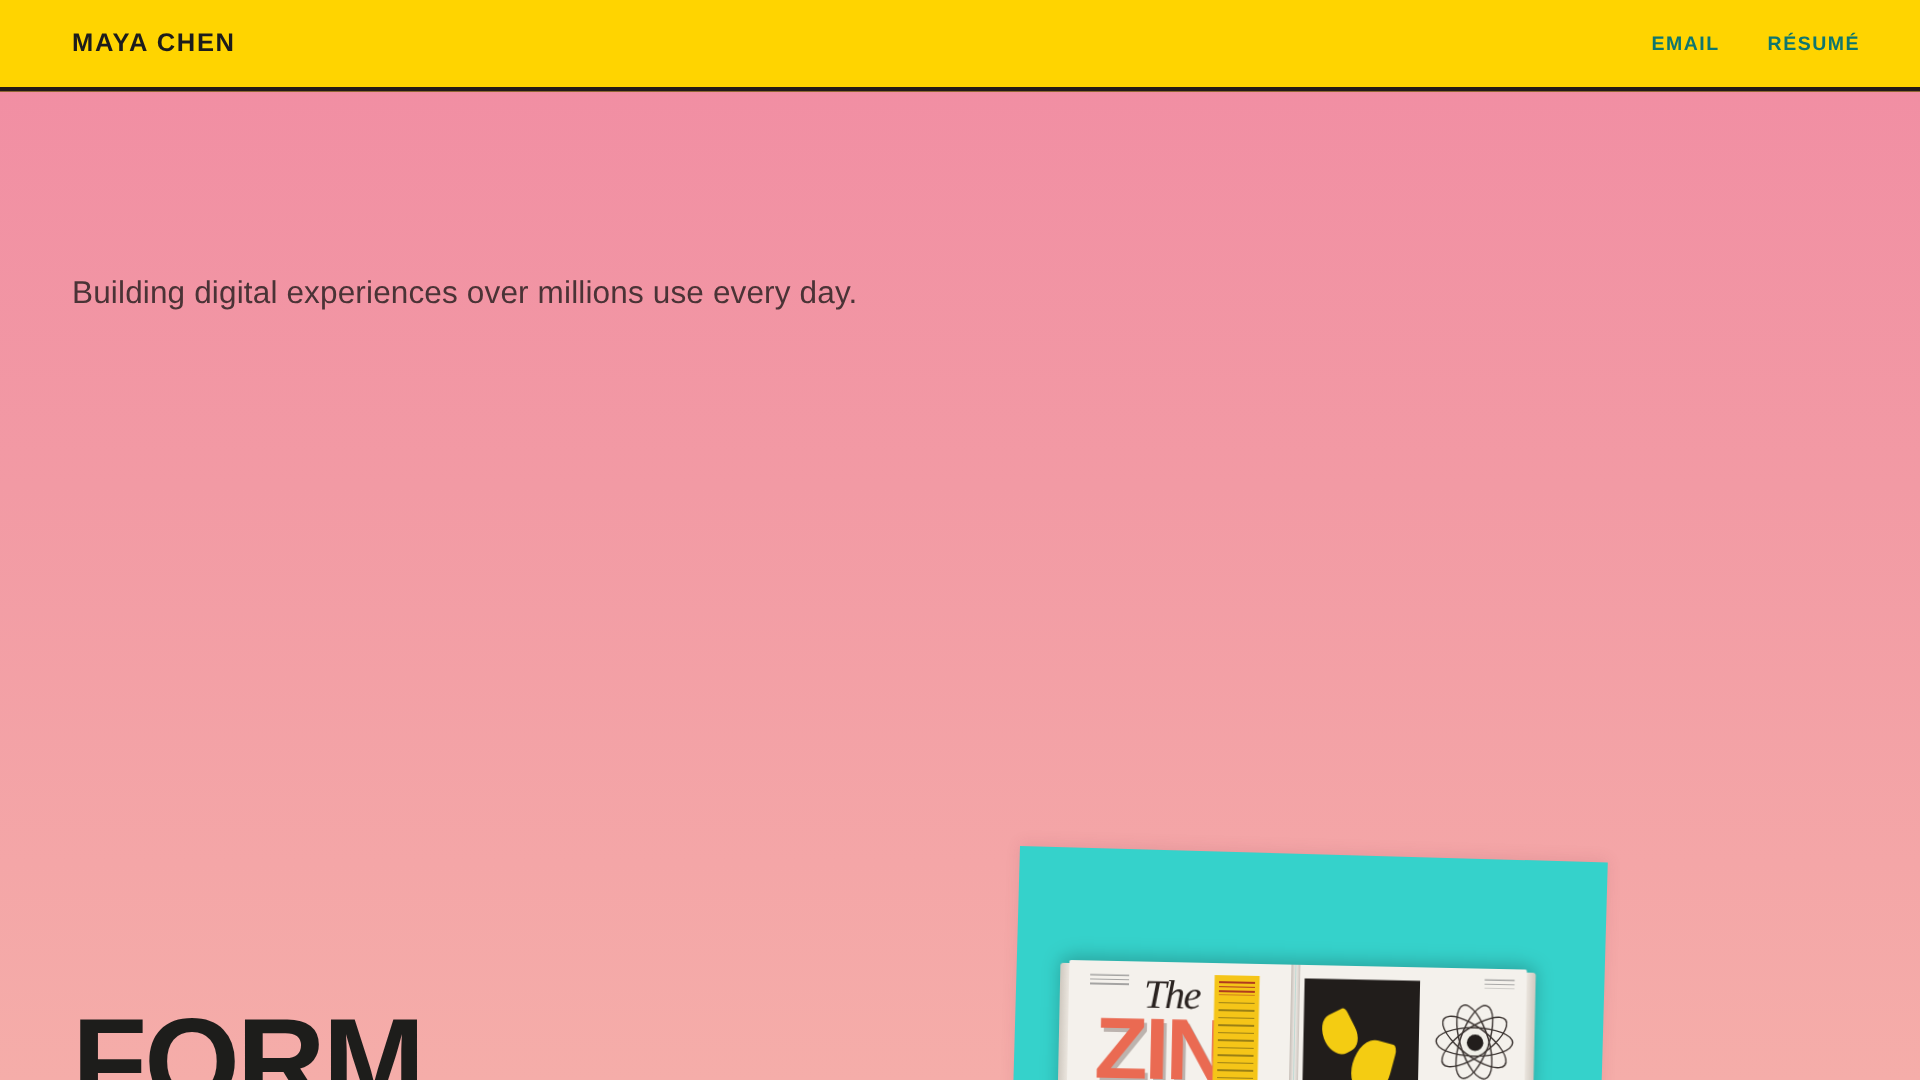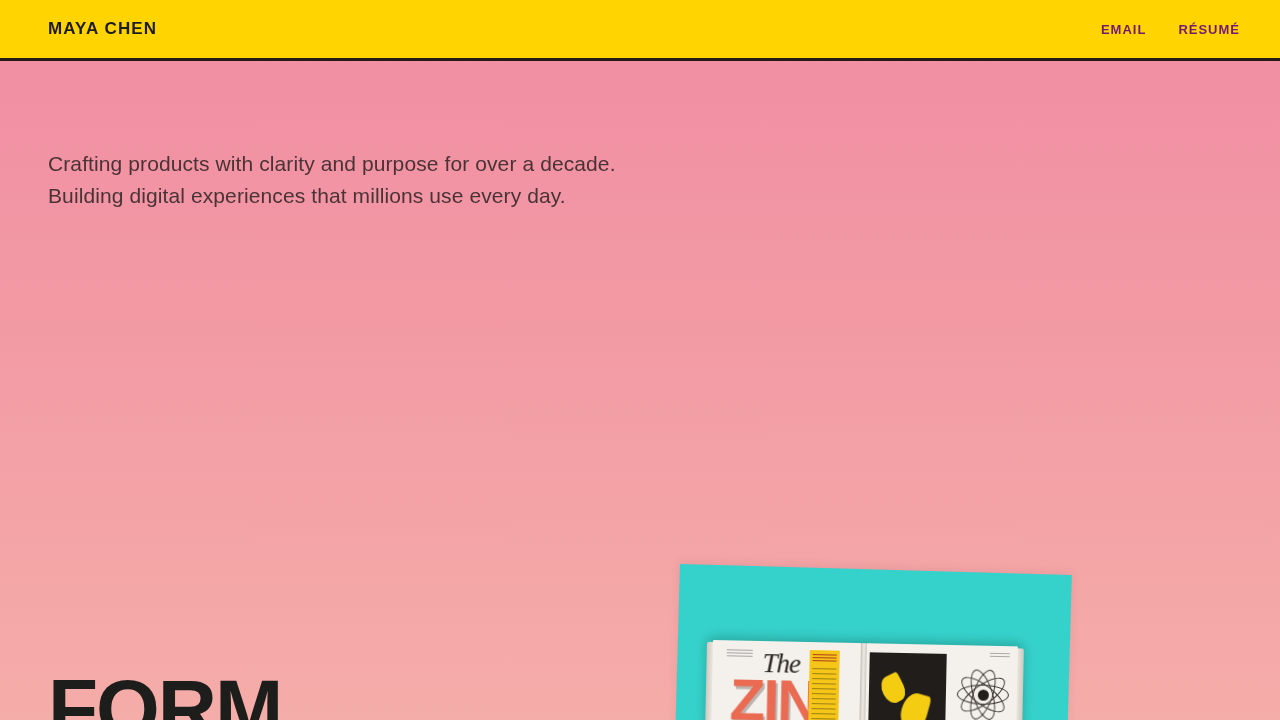--- a/index.html
+++ b/index.html
@@ -36,21 +36,21 @@
     white-space:nowrap;
   }
   .nav {
     position:absolute; right:40px; top:50%;
     transform:translateY(-50%);
     display:flex; align-items:center; gap:32px;
   }
   .nav-link {
     font-size:13px; font-weight:bold;
     letter-spacing:1.0px;
-    color:#701a75;
+    color:#0f766e;
     text-decoration:none;
     white-space:nowrap;
     cursor:pointer;
   }
 
   
   .hero { position:absolute; left:48px; top:118px; z-index:20; }
 
   .hero-title {
     font-size:104px;
@@ -229,22 +229,22 @@
     <nav class="nav">
       <a class="nav-link">EMAIL</a>
       <a class="nav-link">RÉSUMÉ</a>
     </nav>
   </header>
 
   <section class="hero">
     <h1 class="hero-title">
     </h1>
     <p class="hero-sub">
-      <span>Crafting products with clarity and purpose for over a decade.</span><br>
-      <span>Building digital experiences that millions use every day.</span>
+      <br>
+      <span>Building digital experiences over millions use every day.</span>
     </p>
   </section>
 
   <div class="section-label">FORM</div>
 
   <div class="photo">
 
     <div class="teal-sheet"></div>
 
     <div class="magazine">

